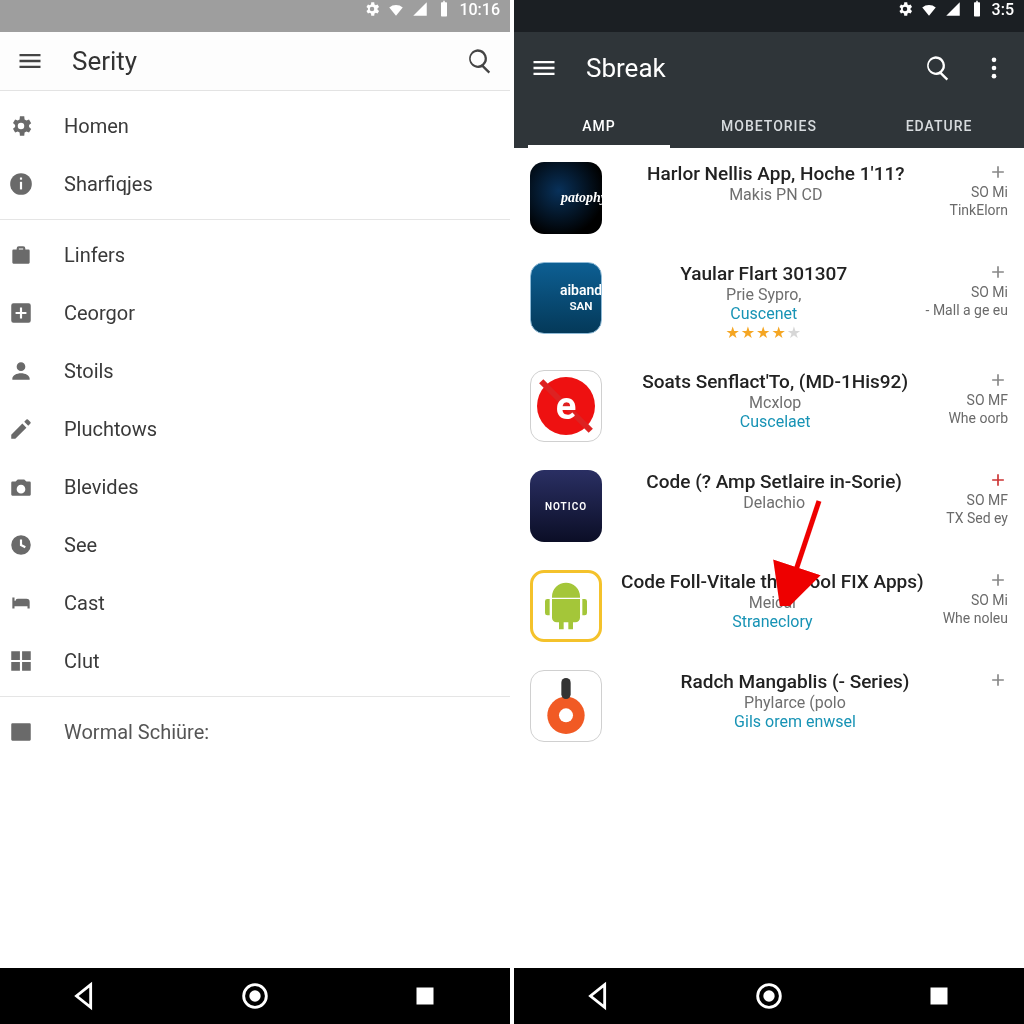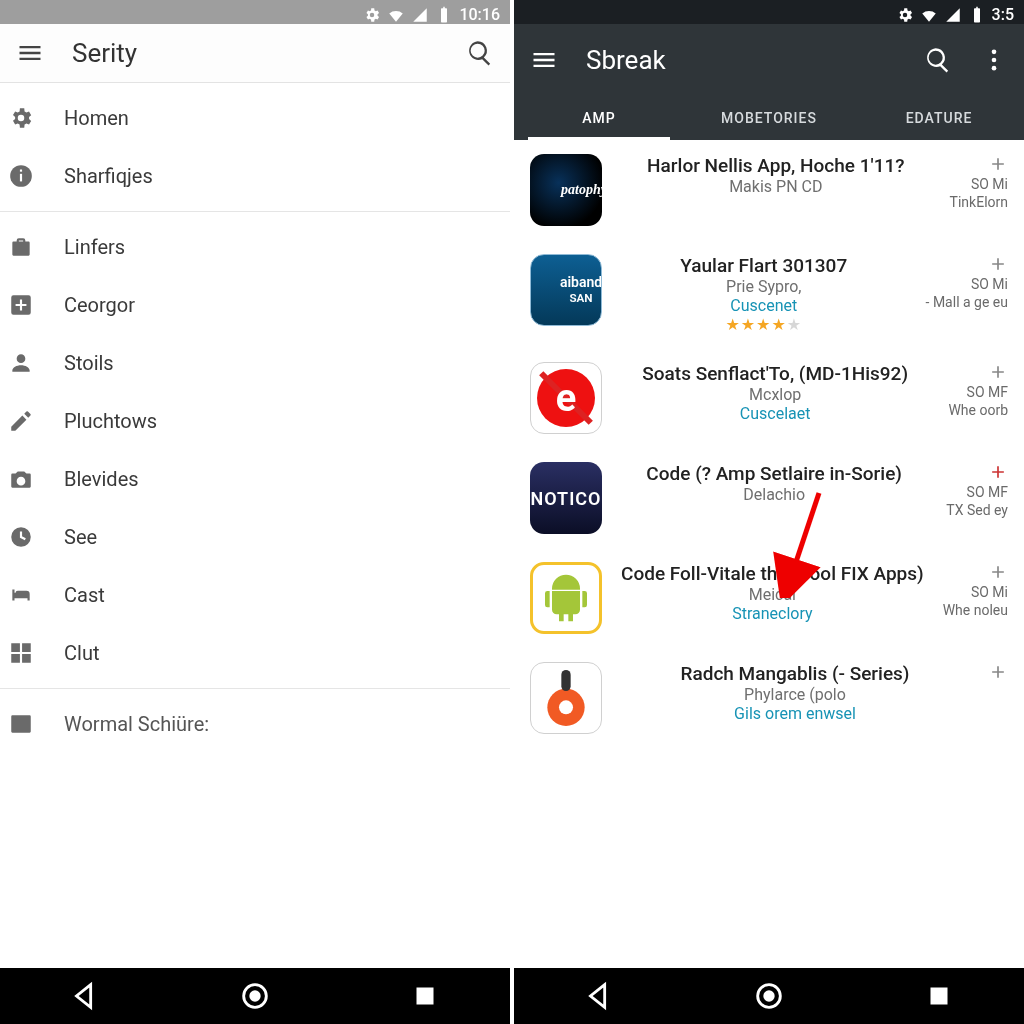--- a/index.html
+++ b/index.html
@@ -1,21 +1,21 @@
 <!DOCTYPE html>
 <html><head>
 <meta charset="utf-8">
 <style>
   * { margin: 0; padding: 0; box-sizing: border-box; font-family: Roboto, Arial, sans-serif; }
   body { width: 1024px; height: 1024px; display: flex; background: #fff; overflow: hidden; }
   .phone { flex: 1; display: flex; flex-direction: column; position: relative; }
   .phone.left { border-right: 4px solid #fff; }
 
   
-  .status-bar { height: 24px; display: flex; align-items: flex-end; justify-content: flex-end; padding: 0 10px; font-size: 16px; font-weight: 500; gap: 6px; }
+  .status-bar { height: 32px; display: flex; align-items: flex-start; justify-content: flex-end; padding: 0 10px; font-size: 16px; font-weight: 500; gap: 6px; }
   .status-bar.light { background: #9e9e9e; color: #fff; }
   .status-bar.dark  { background: #1b1f23; color: #fff; }
   .status-bar .ico { width: 18px; height: 18px; display: inline-flex; }
 
   
   .appbar { display: flex; align-items: center; padding: 14px 16px; gap: 28px; }
   .appbar.light { background: #fdfdfd; border-bottom: 1px solid #e3e3e3; }
   .appbar.dark  { background: #2f3539; color: #fff; height: 72px; }
   .appbar .title { font-size: 26px; font-weight: 400; flex: 1; color: #333; }
   .appbar.dark .title { color: #fff; }
@@ -48,21 +48,21 @@
   .stars { color:#f5a623; font-size:16px; letter-spacing:1px;}
   .stars .dim { color:#d7d7d7; }
 
   
   .ico-patophy { background: radial-gradient(circle at 40% 40%, #08315a, #000 75%); padding-left: 36px; }
   .ico-aiband  { background: linear-gradient(#0d5f93,#043959); border:1px solid #8fbad6;padding-left:30px; }
   .ico-e       { background:#fff; border:1px solid #d0d0d0; position:relative; }
   .ico-e::before { content:""; position:absolute; inset:6px; border-radius:50%; background:#e11; }
   .ico-e::after  { content:"e"; position:absolute; inset:0; display:flex; align-items:center; justify-content:center; font-size:38px; font-weight:700; color:#fff; }
   .ico-e .slash { position:absolute; width:100%; height:6px; background:#d22; top:50%; left:0; transform:translateY(-50%) rotate(45deg); }
-  .ico-notico  { background: linear-gradient(#2a2f63,#0b0e26); font-size:18px; letter-spacing:1px; }
+  .ico-notico  { background: linear-gradient(#2a2f63,#0b0e26); font-size:10px; letter-spacing:1px; }
   .ico-android { background:#fff; border:3px solid #f4c22b; }
   .ico-android svg { width:56px; height:56px; }
   .ico-last    { background:#fff; border:1px solid #d0d0d0; }
 
   
   .arrow { position:absolute; width:80px; height:110px; pointer-events:none; }
 
   
   .navbar { height: 56px; background:#000; display:flex; align-items:center; justify-content:space-around; }
   .navbar .navbtn { width:34px; height:34px; display:inline-flex; align-items:center; justify-content:center; }

